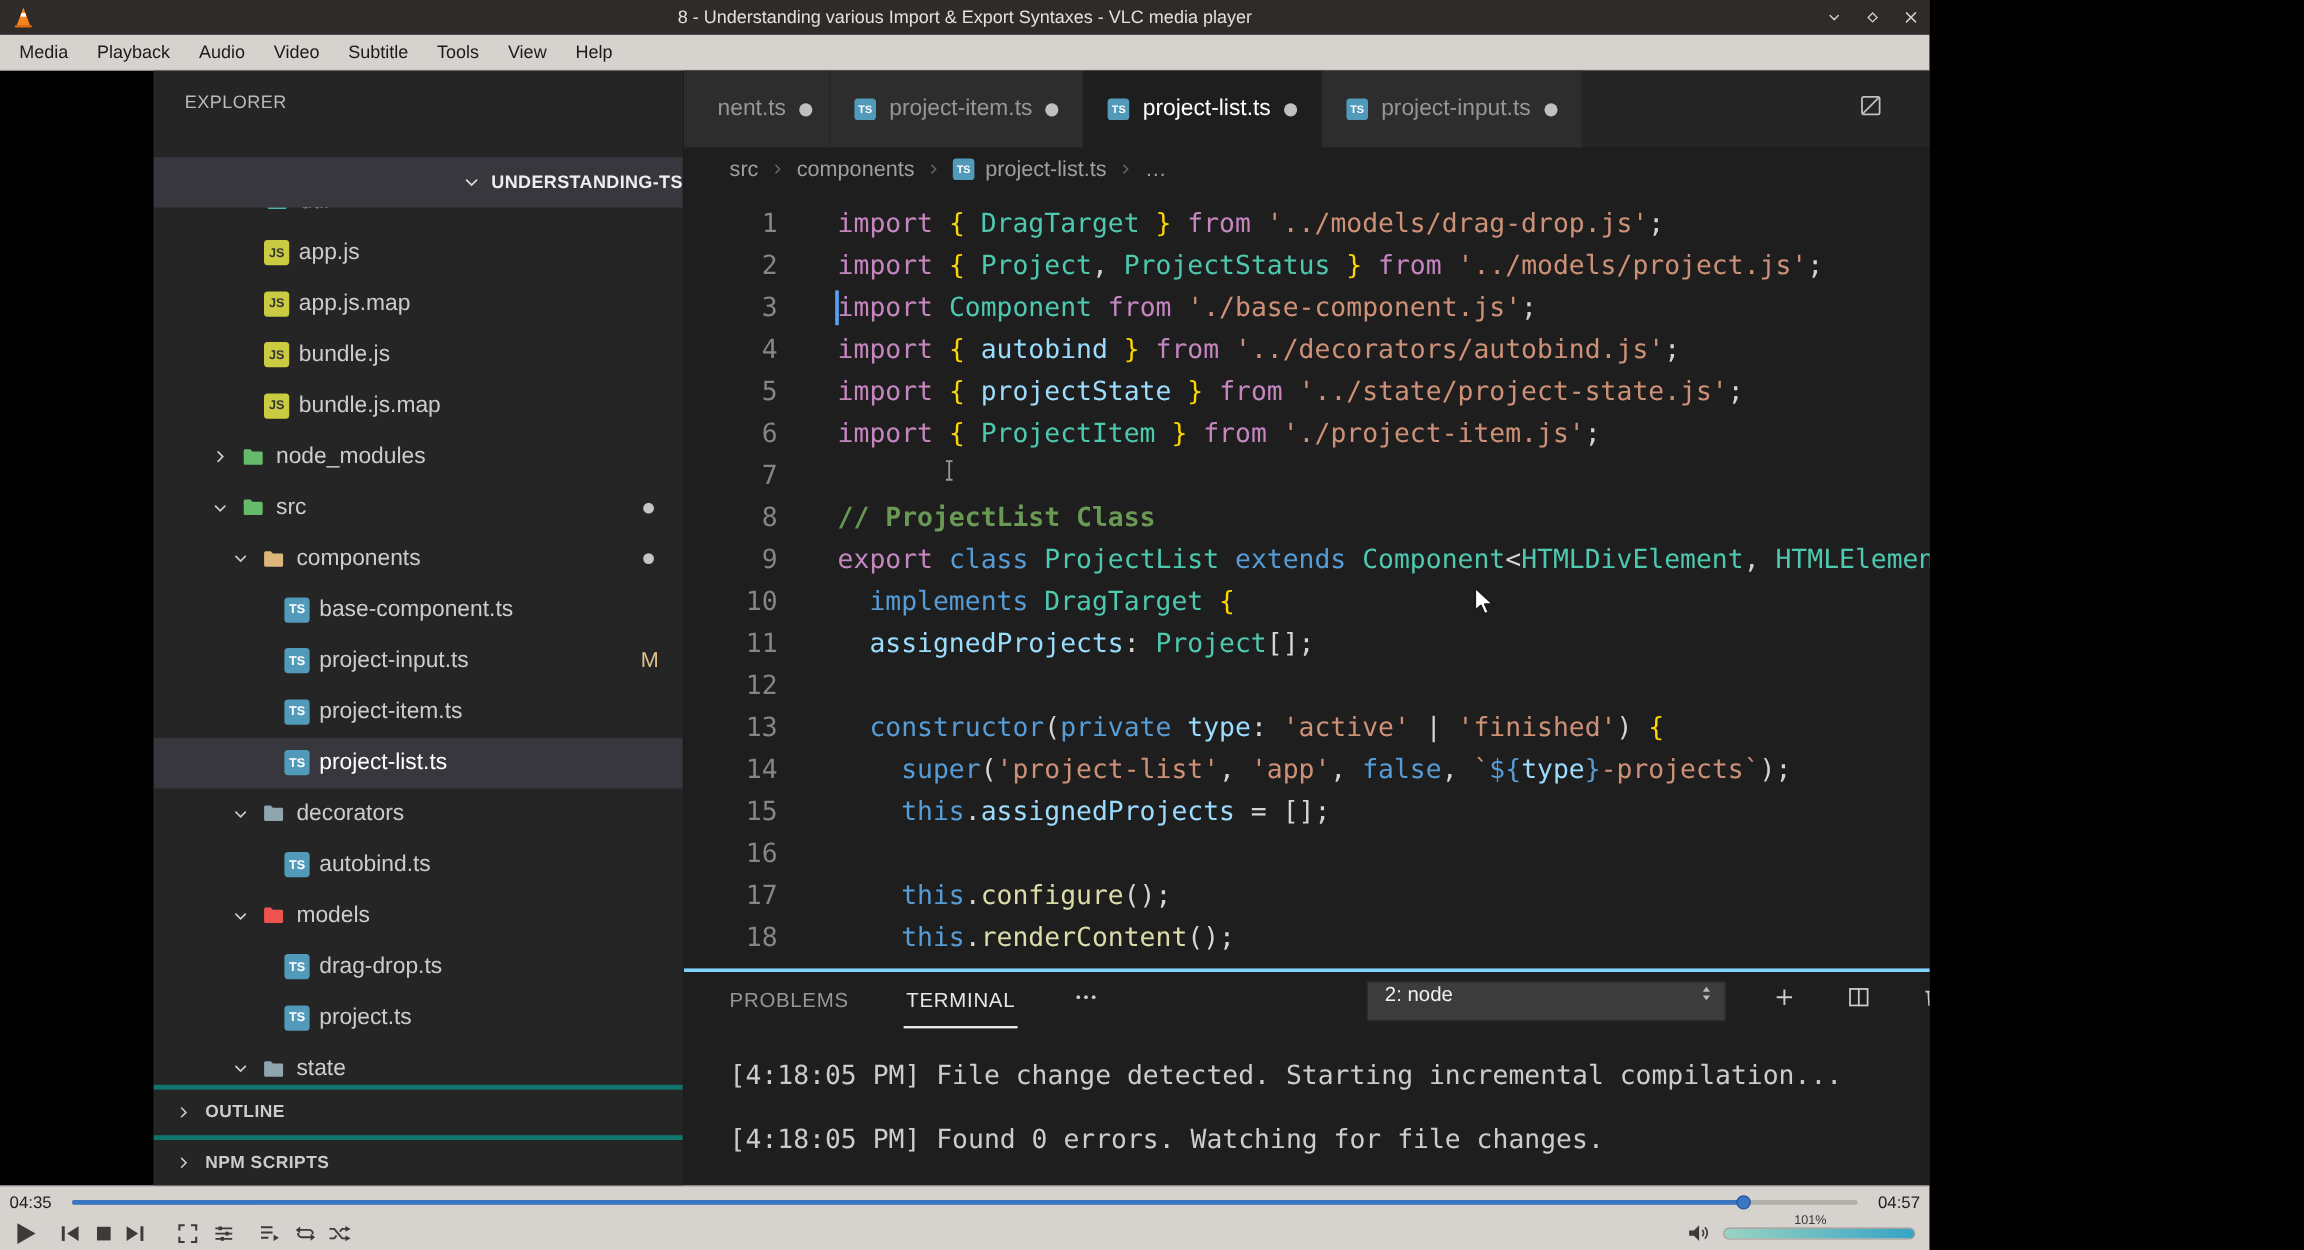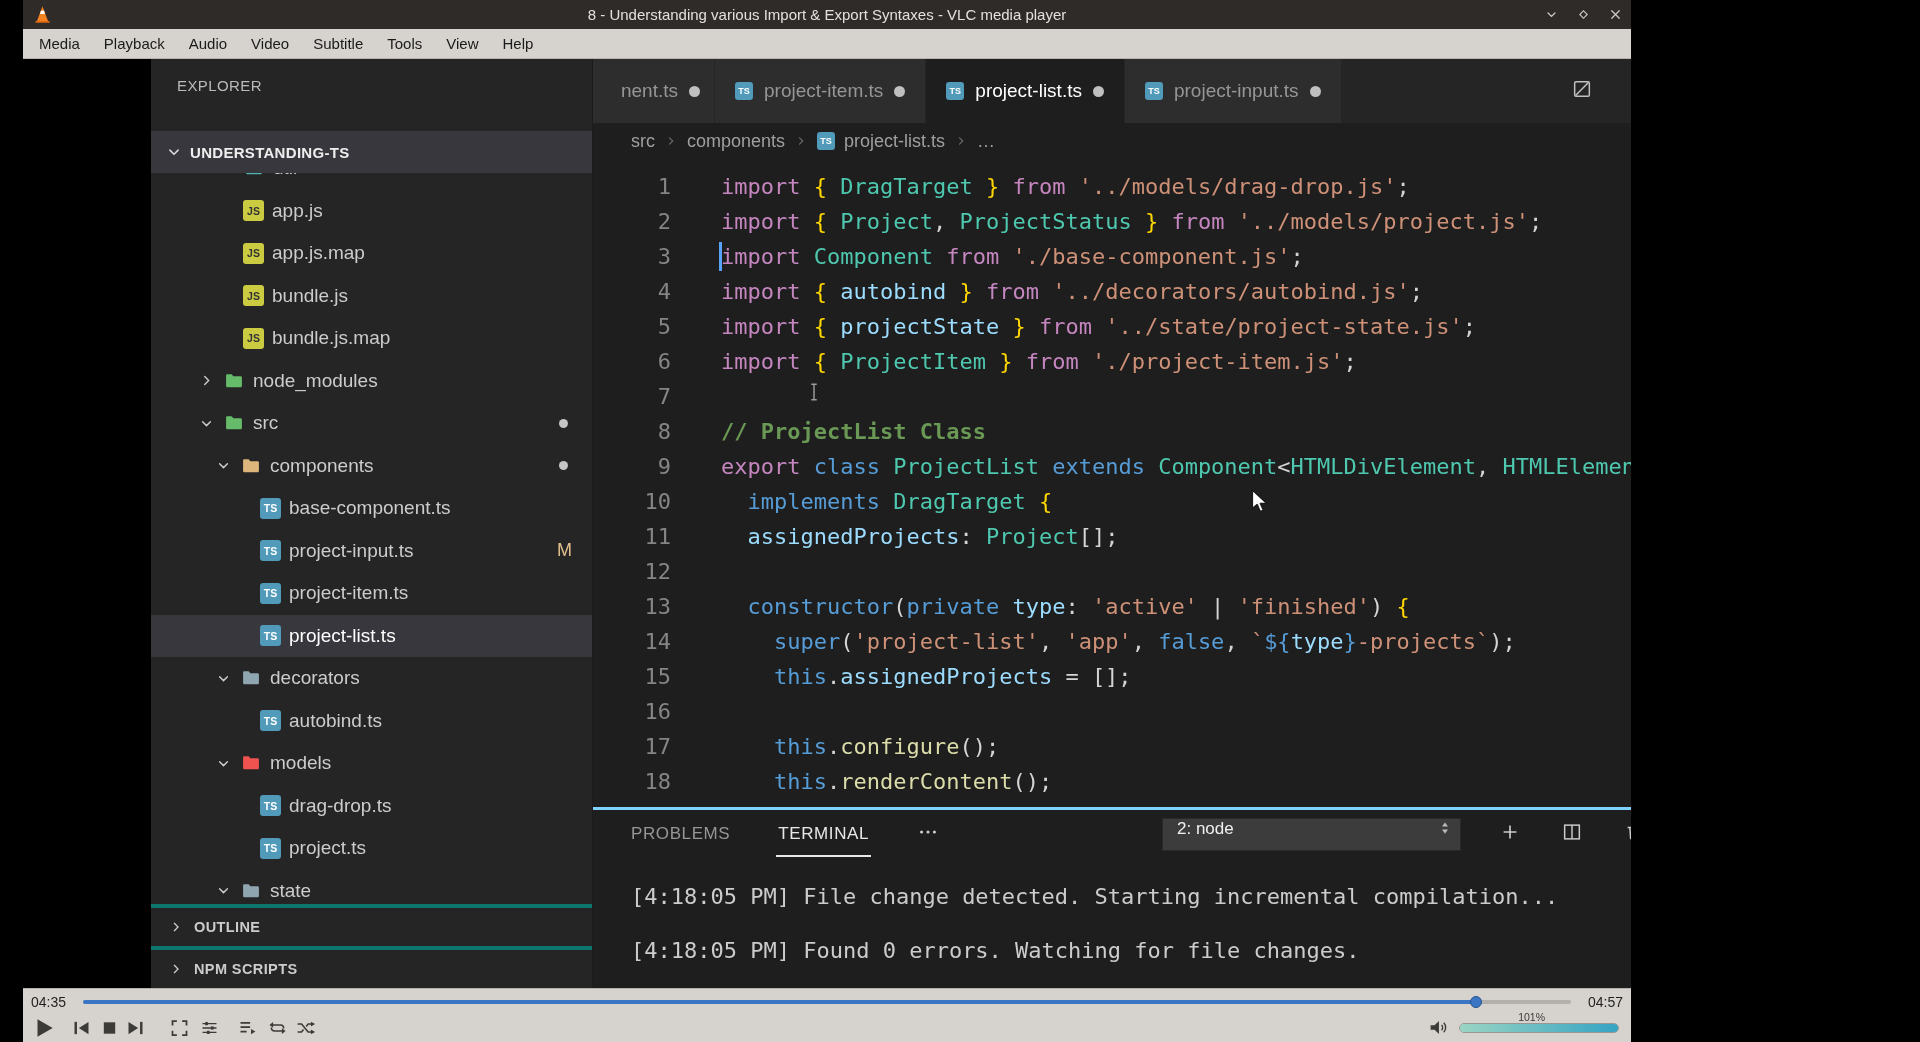--- a/index.html
+++ b/index.html
@@ -1,17 +1,17 @@
 <!DOCTYPE html>
 <html><head>
 <meta charset="utf-8">
 <style>
   html,body{margin:0;padding:0;background:#000;}
   .screen{position:relative;width:1608px;height:1042px;background:#4c1d95;overflow:hidden;
-          font-family:"Liberation Sans",sans-serif;margin-left:23px;}
+          font-family:"Liberation Sans",sans-serif;}
   .screen *{box-sizing:border-box;}
 
   
   .titlebar{position:absolute;top:0;left:0;right:0;height:29px;background:#2f2b28;
             display:flex;align-items:center;}
   .cone{position:absolute;left:9px;top:4px;}
   .wtitle{flex:1;text-align:center;font-size:15px;color:#e4e0dc;}
   .winbtns{position:absolute;right:8px;top:0;height:29px;display:flex;align-items:center;gap:17px;}
   .winbtn{display:flex;}
 
@@ -24,21 +24,21 @@
   .video{position:absolute;top:59px;left:0;width:1920px;height:929px;background:#000;}
   .vscode{position:absolute;left:128px;top:0;width:1662px;height:929px;background:#252526;
           color:#cccccc;font-size:19px;}
 
   
   .sidebar{position:absolute;left:0;top:0;width:442px;height:929px;background:#252526;overflow:hidden;
            border-right:1px solid #1b1b1c;}
   .expl-title{position:absolute;top:18px;left:26px;font-size:15px;color:#bbbbbb;letter-spacing:.4px;}
   .root-header{position:absolute;top:72px;left:0;right:0;height:42px;background:#37373d;z-index:3;
                display:flex;align-items:center;gap:7px;padding-left:14px;font-weight:bold;
-               font-size:15px;color:#eeeeee;letter-spacing:.3px;}
+               font-size:15px;color:#eeeeee;letter-spacing:.3px;justify-content:flex-end;}
   .tree{position:absolute;left:0;right:0;top:88px;bottom:0;z-index:1;}
   .tree-row{position:absolute;left:0;right:0;height:42px;display:flex;align-items:center;gap:8px;
             font-size:19px;color:#cccccc;}
   .tree-row.selected{background:#37373d;color:#ffffff;}
   .chev{display:flex;width:18px;justify-content:center;flex:none;}
   .fbadge{width:21px;height:21px;border-radius:3px;display:flex;align-items:center;justify-content:center;
           font-size:10.5px;font-weight:bold;flex:none;}
   .fbadge.ts{background:#519aba;color:#fff;}
   .fbadge.js{background:#cbcb41;color:#343434;}
   .fbadge.sm{width:18px;height:18px;font-size:9px;}

